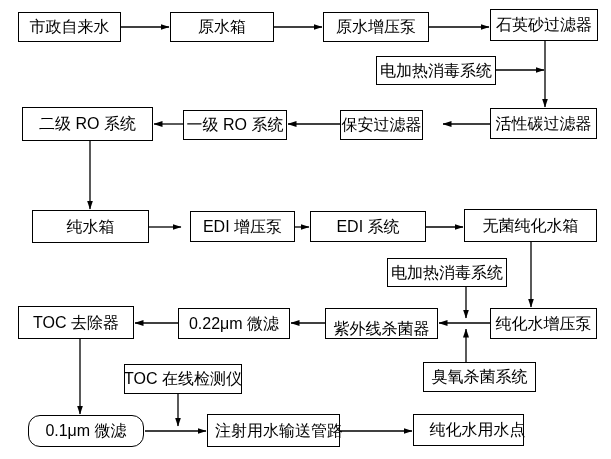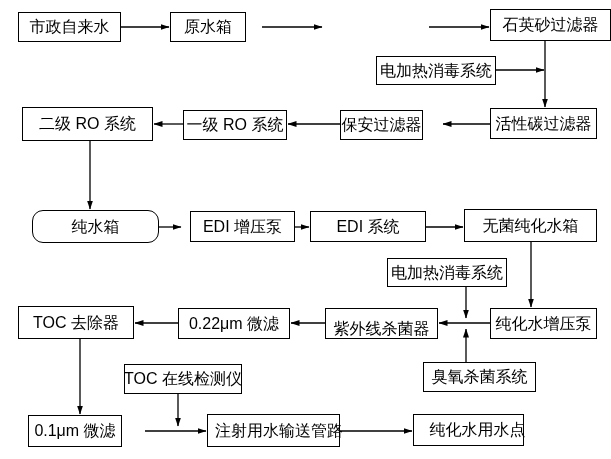--- a/index.html
+++ b/index.html
@@ -88,26 +88,29 @@
       <line x1="178" y1="394" x2="178" y2="426" marker-end="url(#arrow)"></line>
 
       <line x1="340" y1="431" x2="412" y2="431" marker-end="url(#arrow)"></line>
     </g>
   </svg>
 
   <div class="node" style="left:18px;top:12px;width:103px;height:30px;">
       <span>市政自来水</span>
     </div>
 
-  <div class="node" style="left:170px;top:12px;width:76px;height:30px;">
+  <div class="node" style="left:170px;top:12px;width:104px;height:30px;">
       <span>原水箱</span>
     </div>
 
+  <div class="node" style="left:323px;top:12px;width:106px;height:30px;">
+      <span>原水增压泵</span>
+    </div>
 
-  <div class="node" style="left:490px;top:9px;width:121px;height:32px;">
+  <div class="node" style="left:490px;top:9px;width:108px;height:32px;">
       <span>石英砂过滤器</span>
     </div>
 
   <div class="node" style="left:376px;top:56px;width:120px;height:29px;">
       <span>电加热消毒系统</span>
     </div>
 
   <div class="node" style="left:490px;top:108px;width:107px;height:31px;">
       <span>活性碳过滤器</span>
     </div>
@@ -117,21 +120,21 @@
     </div>
 
   <div class="node" style="left:183px;top:110px;width:104px;height:30px;">
       <span>一级 RO 系统</span>
     </div>
 
   <div class="node" style="left:22px;top:107px;width:131px;height:34px;">
       <span>二级 RO 系统</span>
     </div>
 
-  <div class="node" style="left:32px;top:210px;width:127px;height:33px;border-radius:11px;">
+  <div class="node" style="left:32px;top:210px;width:117px;height:33px;">
       <span>纯水箱</span>
     </div>
 
   <div class="node" style="left:190px;top:211px;width:105px;height:31px;">
       <span>EDI 增压泵</span>
     </div>
 
   <div class="node" style="left:310px;top:211px;width:116px;height:31px;">
       <span>EDI 系统</span>
     </div>
@@ -161,21 +164,21 @@
     </div>
 
   <div class="node" style="left:423px;top:362px;width:113px;height:30px;">
       <span>臭氧杀菌系统</span>
     </div>
 
   <div class="node" style="left:124px;top:364px;width:118px;height:30px;">
       <span>TOC 在线检测仪</span>
     </div>
 
-  <div class="node" style="left:28px;top:415px;width:94px;height:32px;">
+  <div class="node" style="left:28px;top:415px;width:116px;height:32px;border-radius:12px;">
       <span>0.1μm 微滤</span>
     </div>
 
   <div class="node" style="left:207px;top:414px;width:133px;height:33px;padding-left:11px;">
       <span>注射用水输送管路</span>
     </div>
 
   <div class="node" style="left:413px;top:414px;width:111px;height:32px;padding-left:18px;">
       <span>纯化水用水点</span>
     </div>

